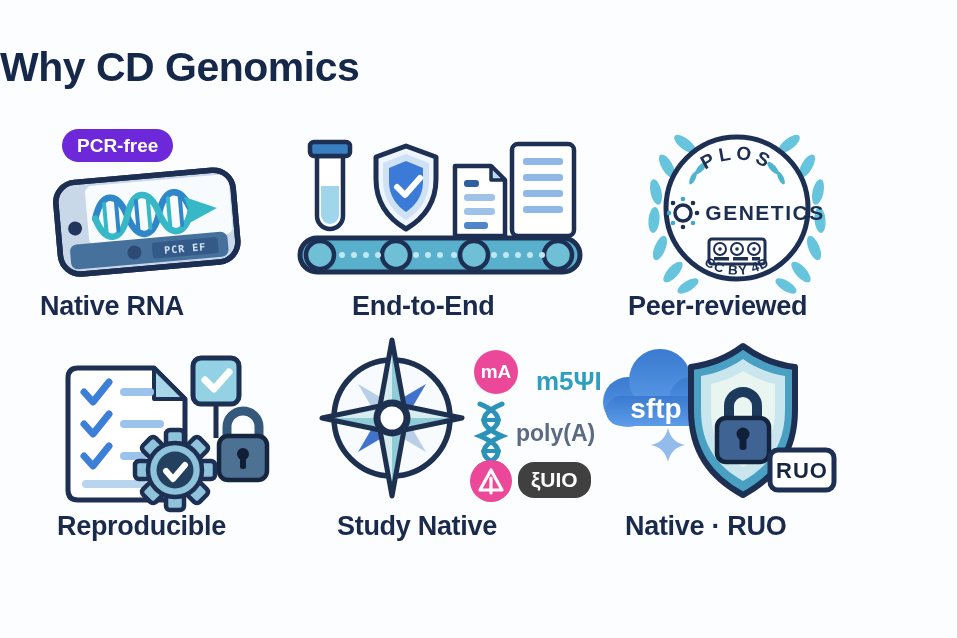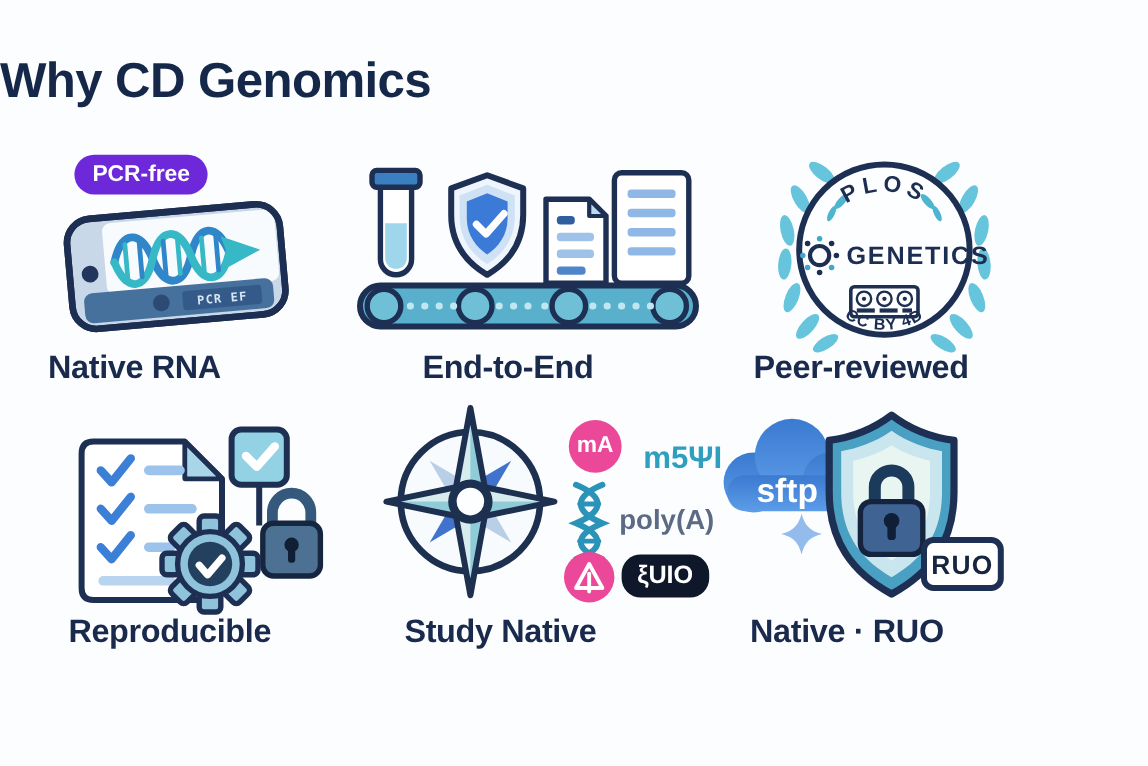--- a/index.html
+++ b/index.html
@@ -25,21 +25,21 @@
   .pill-purple{background:#6d28d9;}
   .pill-blue{background:#4e9ce2;box-shadow:inset 0 0 0 2.5px #79b6ec;}
   .rot-device{transform:rotate(-5deg);transform-origin:50% 50%;}
   .chip-circle{
     border-radius:50%;background:#ec4899;color:#fff;display:flex;
     align-items:center;justify-content:center;font-weight:800;
   }
   .chip-text-teal{color:#2f9fc0;font-weight:700;}
   .chip-text-gray{color:#5b6b84;font-weight:600;}
   .chip-pill{
-    background:#0f172a;color:#fff;font-weight:800;border-radius:16px;
+    background:#404040;color:#fff;font-weight:800;border-radius:16px;
     display:flex;align-items:center;justify-content:center;
   }
   svg text{font-family:"Liberation Sans",sans-serif;}
   svg text.mono{font-family:"DejaVu Sans Mono",monospace;}
 </style>
 </head>
 <body>
 
 <div id="canvas">
 

